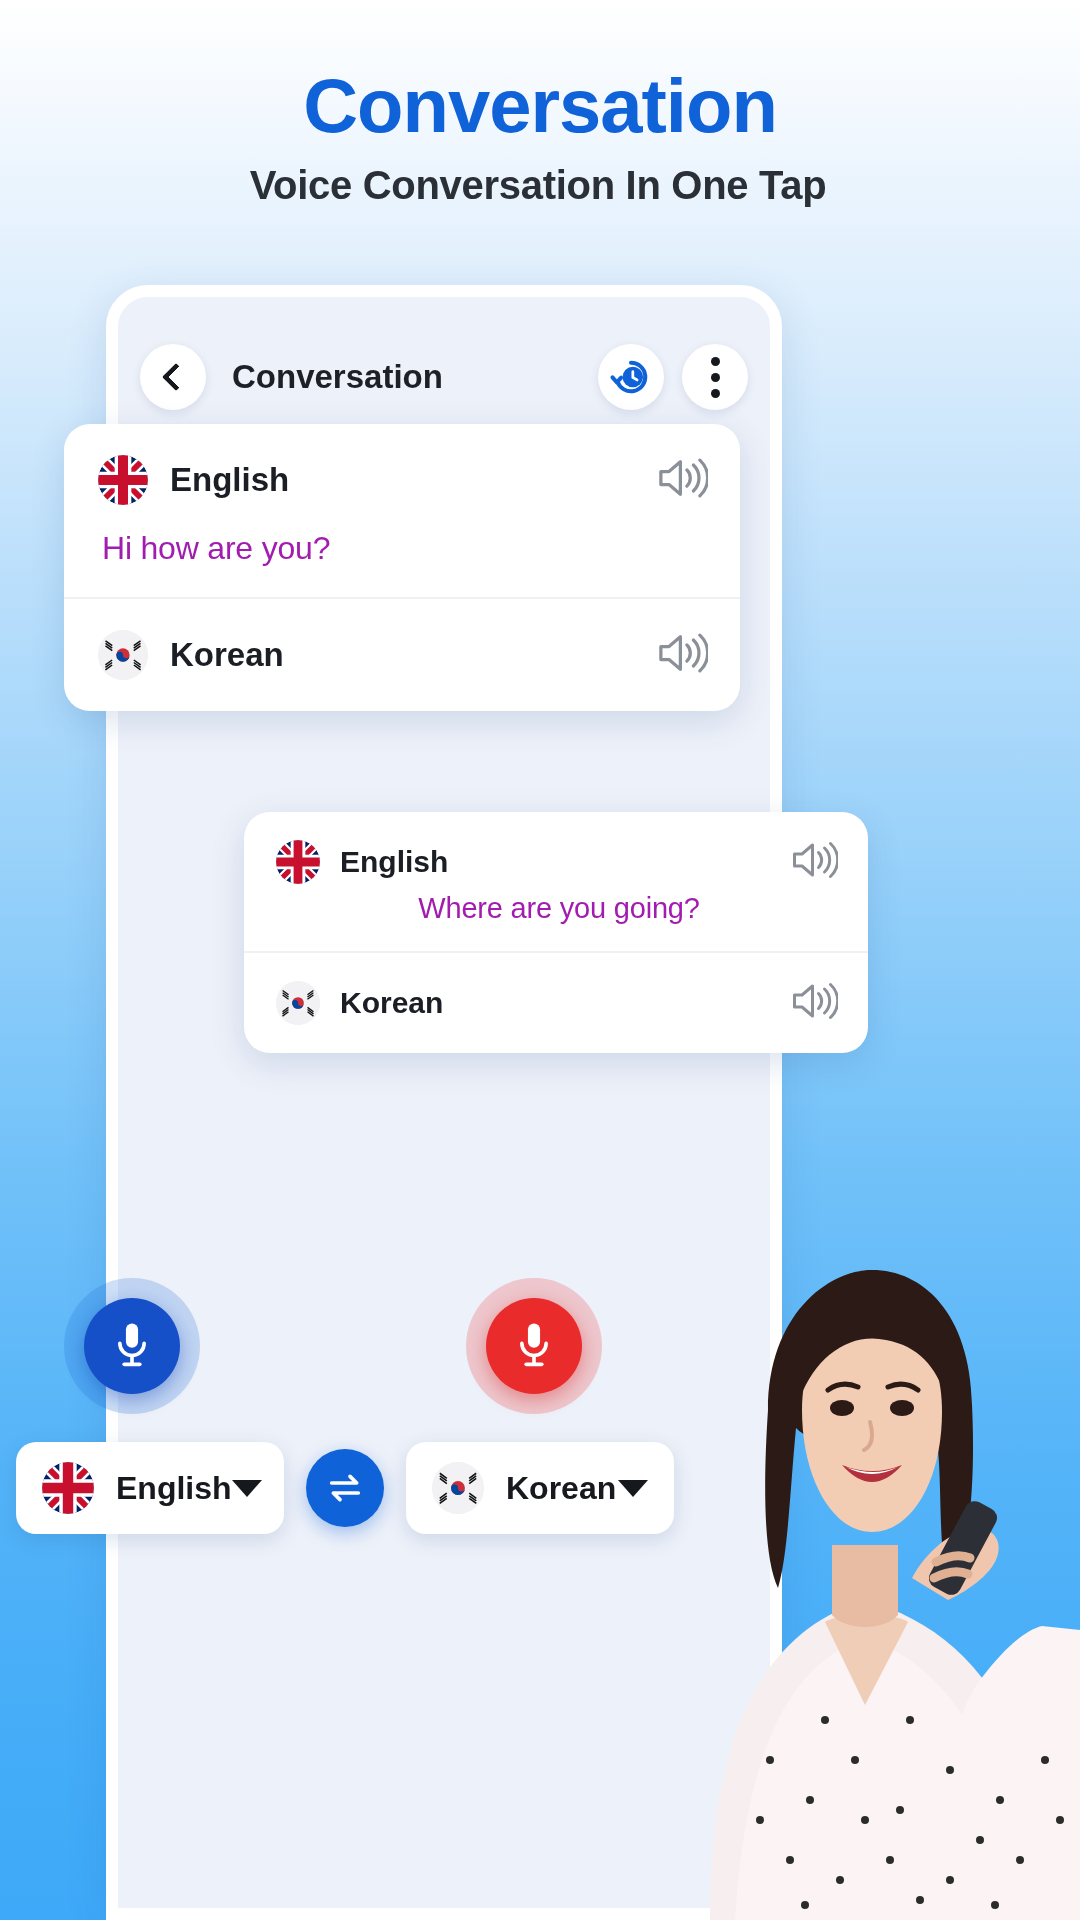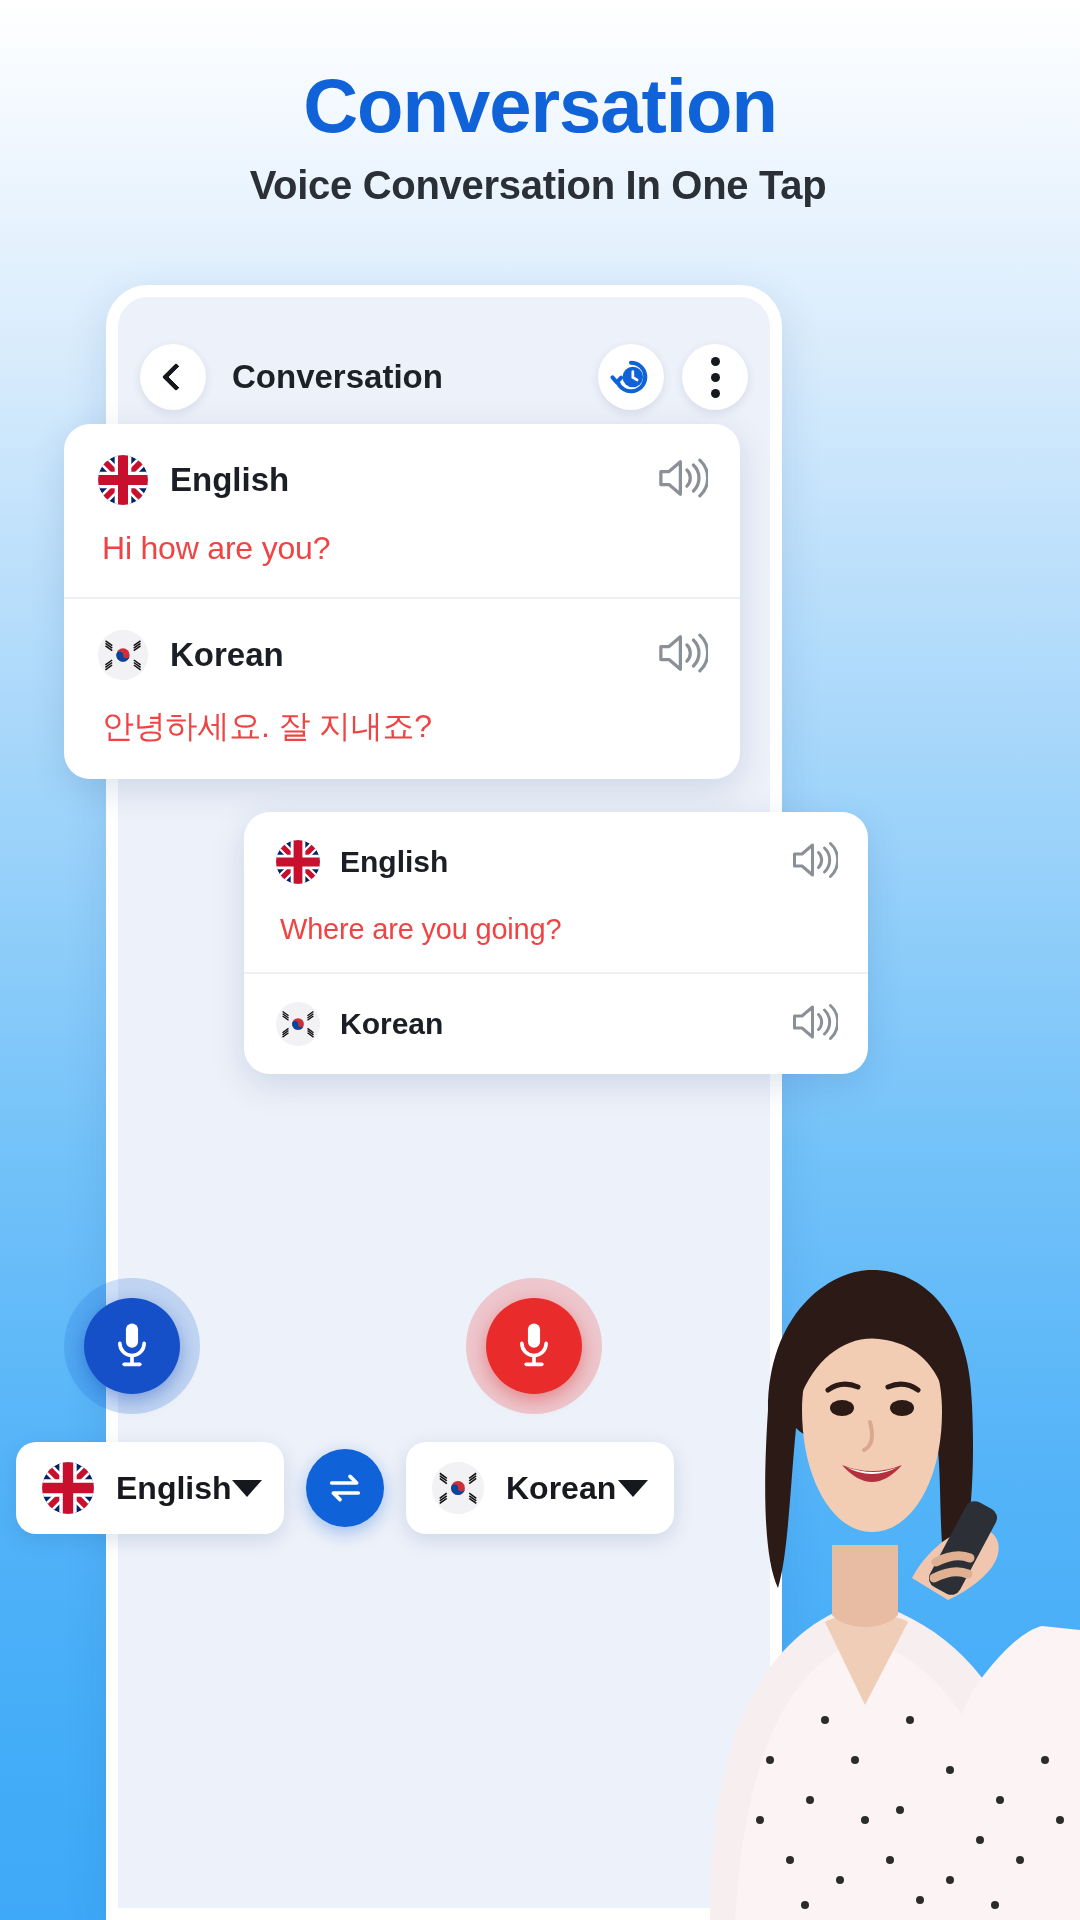--- a/index.html
+++ b/index.html
@@ -79,25 +79,25 @@
   }
   .card-1{ left:64px; top:424px; width:676px; }
   .card-2{ left:244px; top:812px; width:624px; }
 
   .conv-row{ padding:30px 32px 30px 34px; }
   .conv-row + .conv-row{ border-top:2px solid #eef0f4; }
   .conv-top{ display:flex; align-items:center; }
   .flag{ width:50px; height:50px; border-radius:50%; flex:0 0 auto; overflow:hidden;
          display:block; position:relative; background:#f0f1f4;}
   .lang-name{ margin-left:22px; font-size:33px; font-weight:bold; color:#1b1e24; flex:1 1 auto;}
-  .conv-text{ margin-top:24px; margin-left:4px; font-size:32px; color:#ef4444; letter-spacing:-.2px;}
+  .conv-text{ margin-top:24px; margin-left:4px; font-size:32px; color:#a21caf; letter-spacing:-.2px;}
   .card-2 .conv-row{ padding:26px 30px 26px 32px;}
   .card-2 .flag{ width:44px; height:44px;}
   .card-2 .lang-name{ font-size:30px; margin-left:20px;}
-  .card-2 .conv-text{ font-size:29px; margin-top:27px;}
+  .card-2 .conv-text{ font-size:29px; margin-top:6px;text-align:center;}
 
   .speaker{ flex:0 0 auto; }
 
   
   .mic-wrap{ position:absolute; z-index:8; display:flex; align-items:center; justify-content:center;}
   .mic-blue{ left:64px; top:1278px; width:136px; height:136px;}
   .mic-red{ left:466px; top:1278px; width:136px; height:136px;}
   .mic-ring{
     position:absolute; inset:0; border-radius:50%;
   }
@@ -235,21 +235,20 @@
       <span class="lang-name">Korean</span>
       <span class="speaker">
         <svg width="52" height="48" viewBox="0 0 32 28">
           <path d="M3 10 h5 l7-6 v20 l-7-6 H3 z" fill="none" stroke="#8b9098" stroke-width="2" stroke-linejoin="round"></path>
           <path d="M19 9 a7 7 0 0 1 0 10" fill="none" stroke="#8b9098" stroke-width="2" stroke-linecap="round"></path>
           <path d="M23 6 a11 11 0 0 1 0 16" fill="none" stroke="#8b9098" stroke-width="2" stroke-linecap="round"></path>
           <path d="M27 3 a15 15 0 0 1 0 22" fill="none" stroke="#8b9098" stroke-width="2" stroke-linecap="round"></path>
         </svg>
       </span>
     </div>
-    <div class="conv-text">안녕하세요. 잘 지내죠?</div>
   </div>
 </div>
 
 <div class="conv-card card-2">
   <div class="conv-row">
     <div class="conv-top">
       <span class="flag">
         <svg width="44" height="44" viewBox="0 0 60 60">
           <defs>
               <clipPath id="c2">

